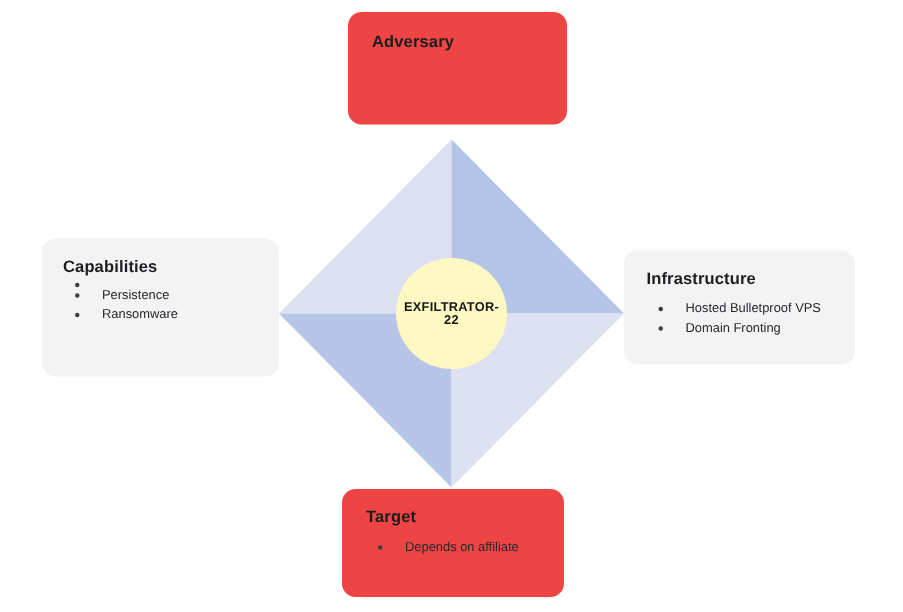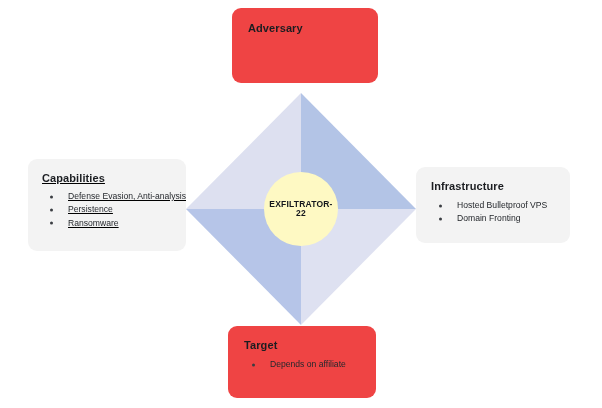--- a/index.html
+++ b/index.html
@@ -97,21 +97,20 @@
     padding: 14px 0 0 16px;
   }
   #box-adversary .box-list { margin-top: 7px; }
 
   #box-capabilities {
     left: 28px;
     top: 159px;
     width: 158px;
     height: 92px;
     padding: 13px 0 0 14px;
-    text-decoration: underline;
   }
   #box-capabilities .box-list { margin-top: 6px; }
 
   #box-infrastructure {
     left: 416px;
     top: 167px;
     width: 154px;
     height: 76px;
     padding: 13px 0 0 15px;
   }
@@ -146,21 +145,20 @@
 
   <div class="info-box" id="box-adversary" style="background: #ef4444;">
     <div class="box-title">Adversary</div>
   </div>
 
   <div class="info-box" id="box-capabilities" style="background: rgb(243, 243, 243);">
     <div class="box-title">Capabilities</div>
     <ul class="box-list">
       <li>
         <span class="bullet"></span>
-        <span>Defense Evasion, Anti-analysis</span>
       </li>
       <li>
         <span class="bullet"></span>
         <span>Persistence</span>
       </li>
       <li>
         <span class="bullet"></span>
         <span>Ransomware</span>
       </li>
     </ul>

